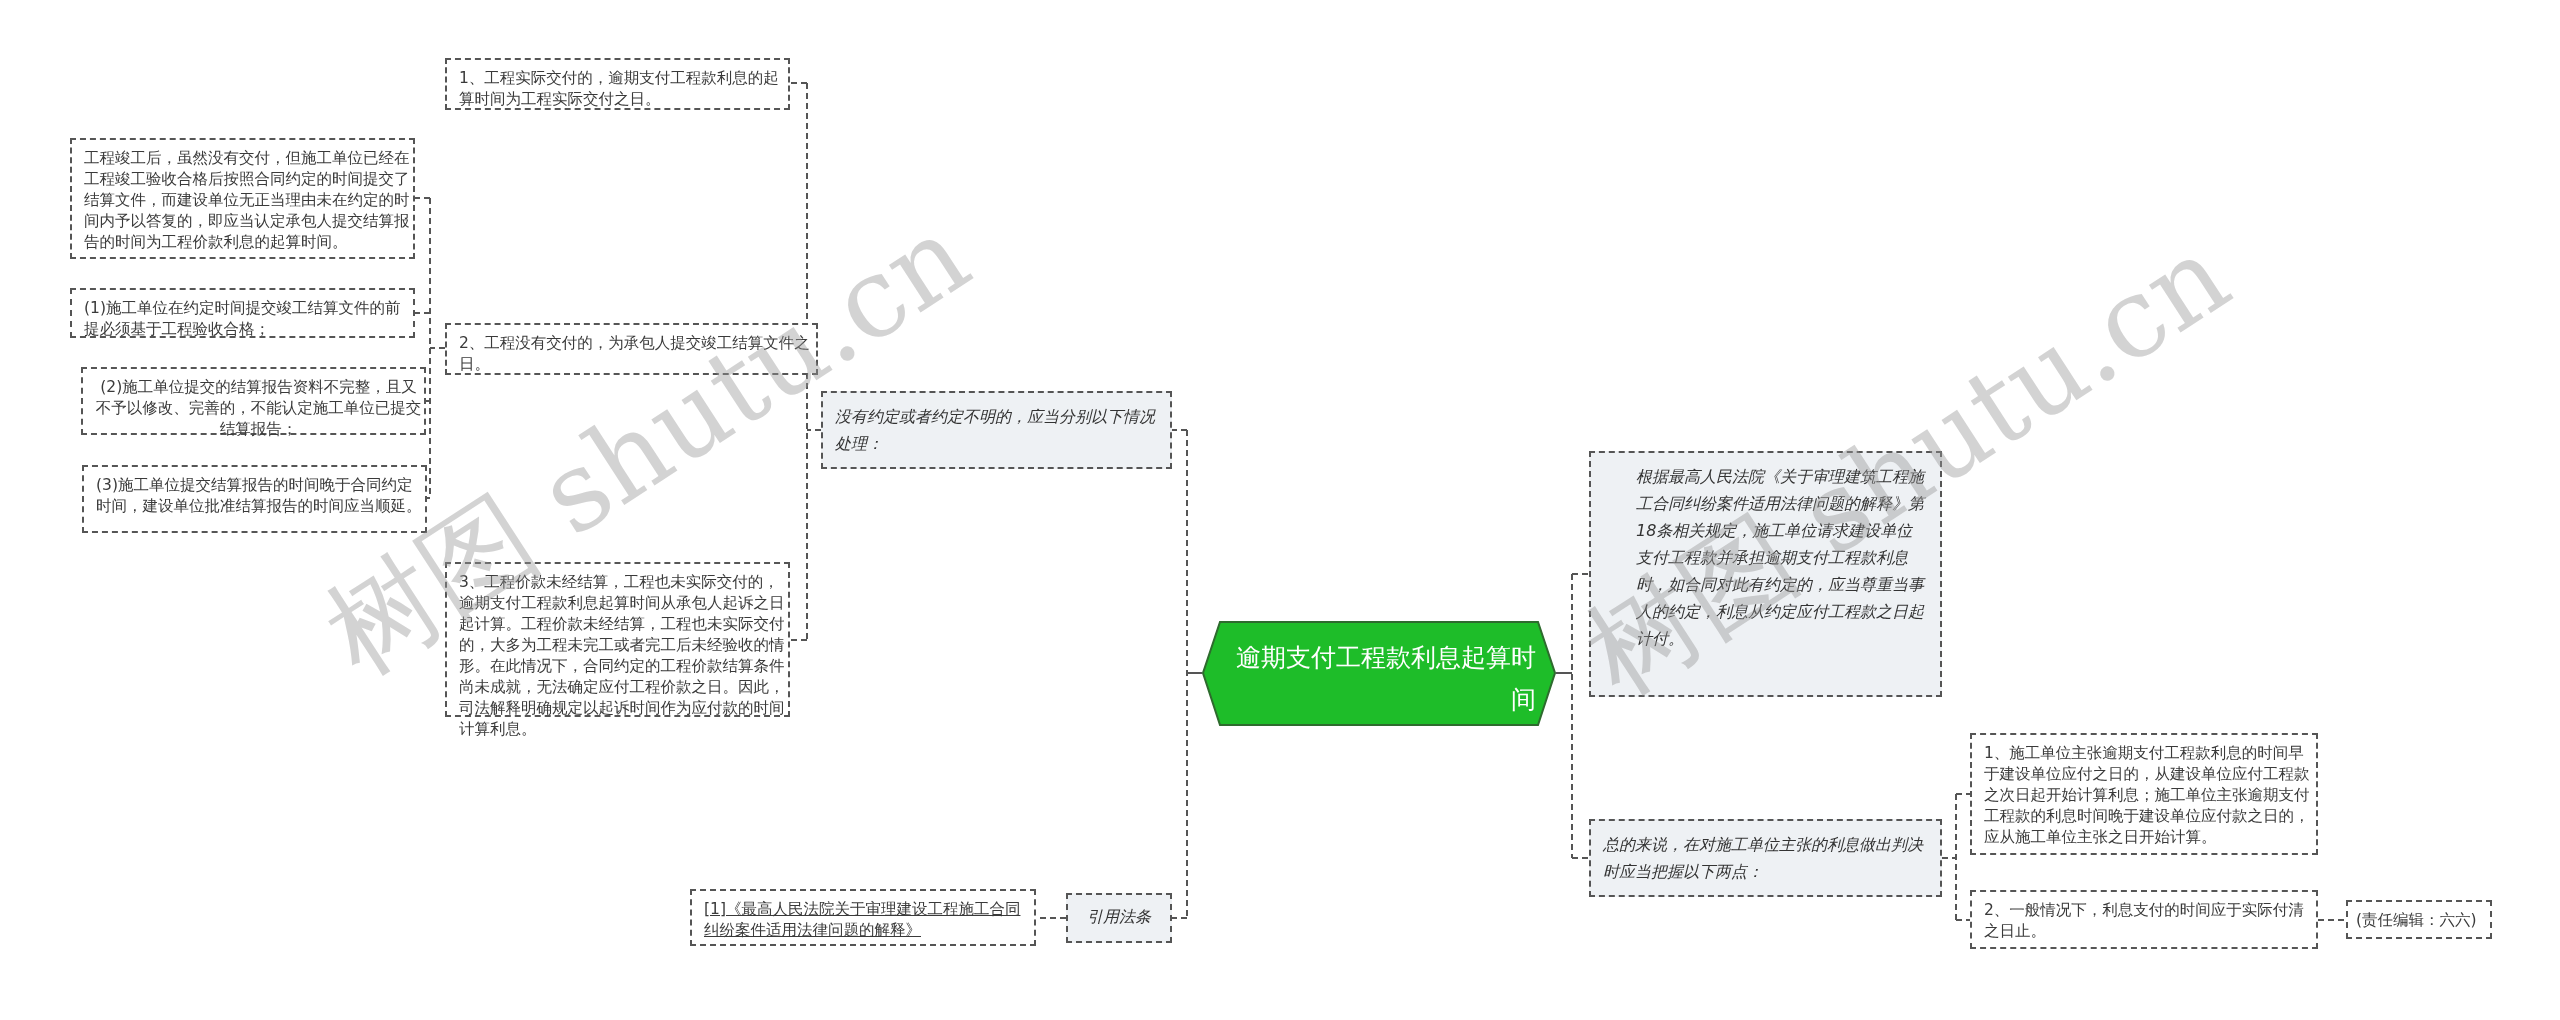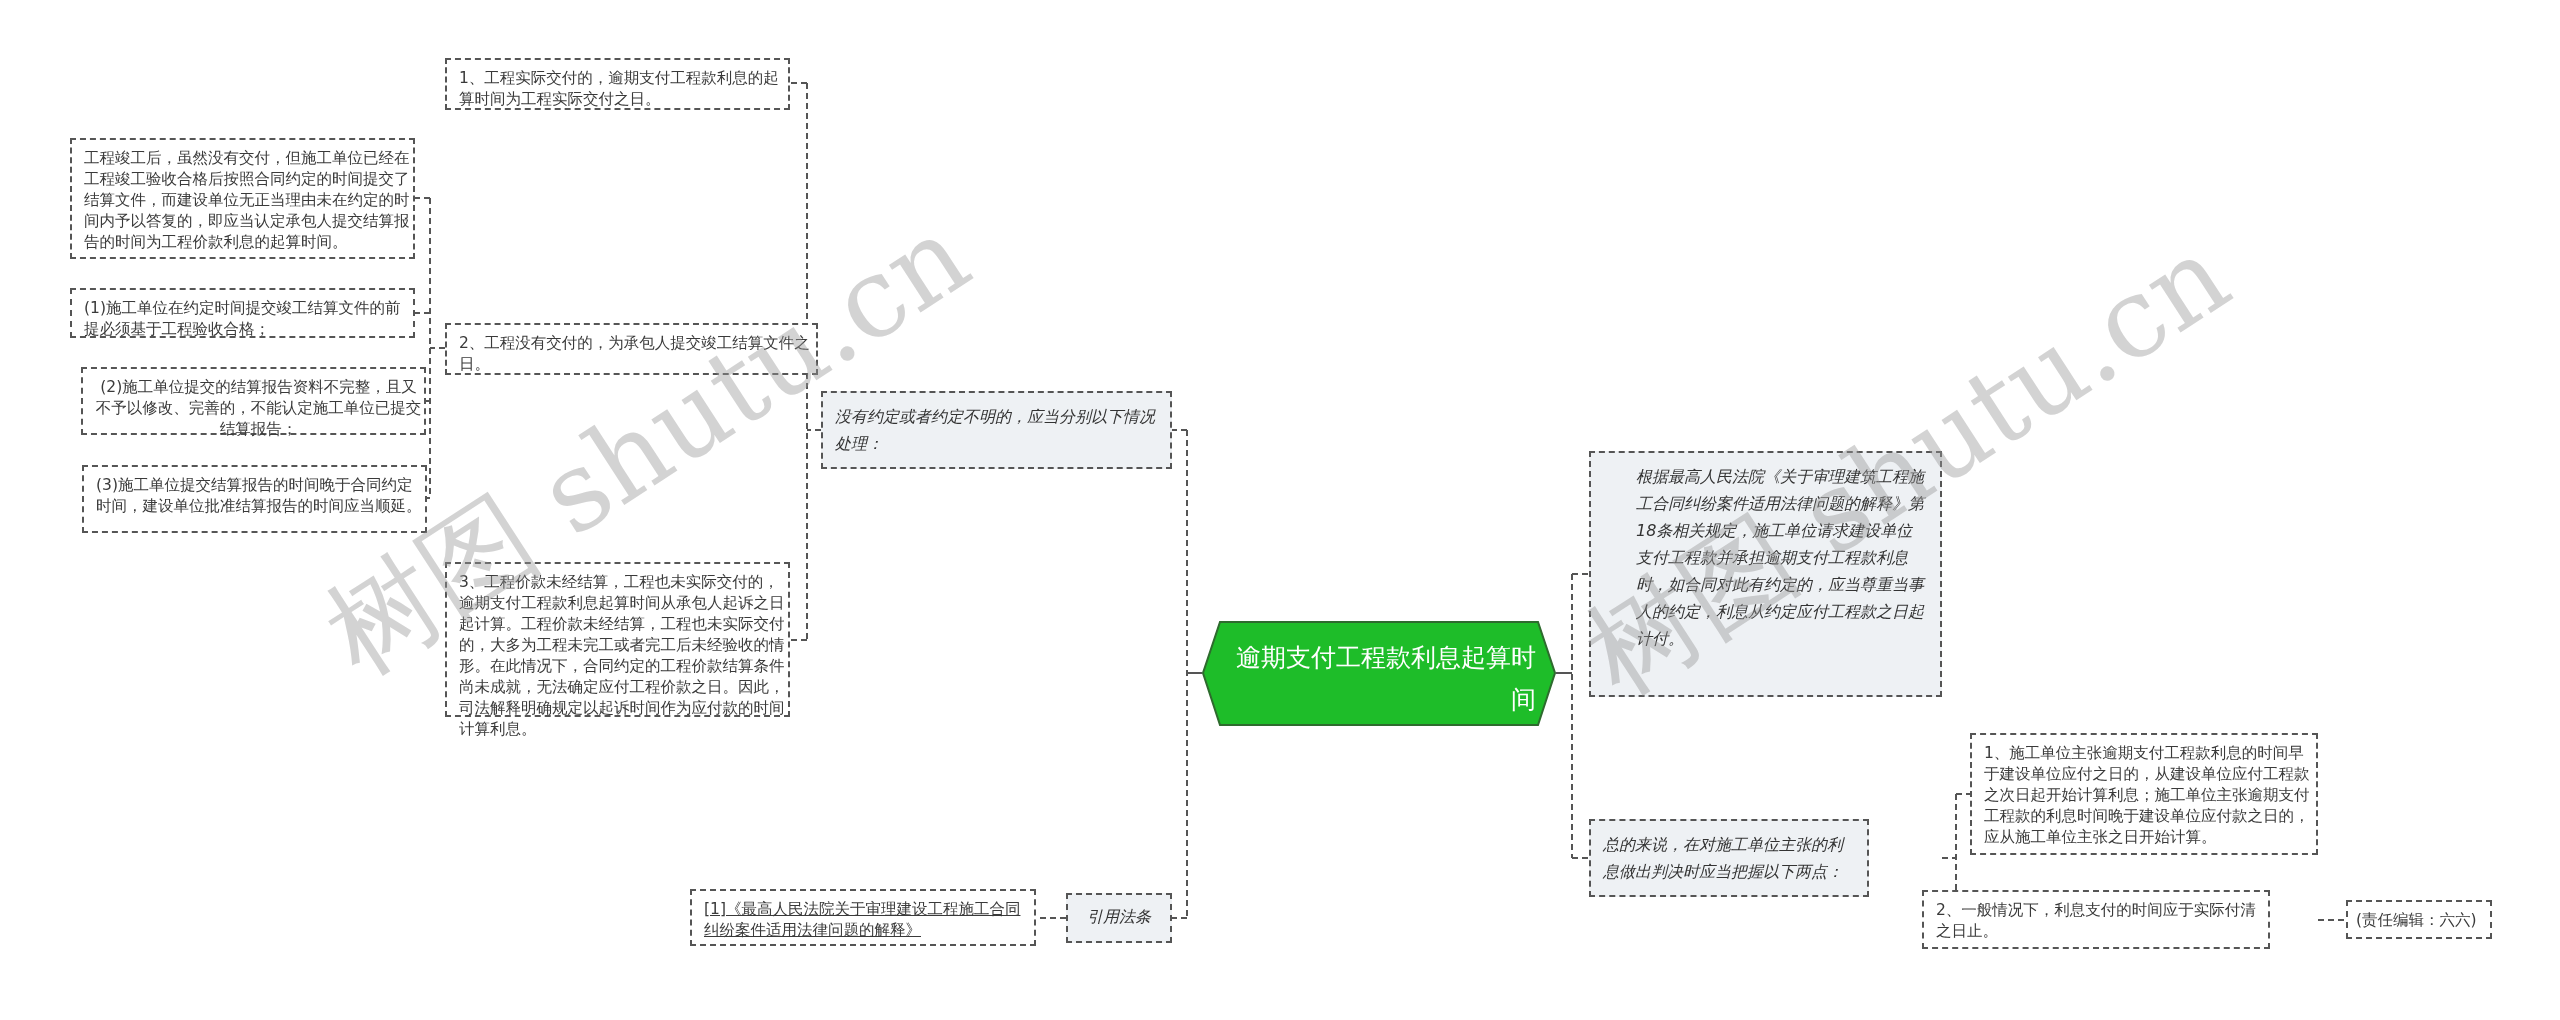--- a/index.html
+++ b/index.html
@@ -79,22 +79,22 @@
 <div class="node" style="left:81px;top:367px;width:345px;height:68px;text-align:center;">(2)施工单位提交的结算报告资料不完整，且又不予以修改、完善的，不能认定施工单位已提交结算报告；</div>
 
 <div class="node" style="left:82px;top:465px;width:345px;height:68px;">(3)施工单位提交结算报告的时间晚于合同约定时间，建设单位批准结算报告的时间应当顺延。</div>
 
 <div class="node gray" style="left:1066px;top:893px;width:106px;height:50px;padding:8px 10px;text-align:center;">引用法条</div>
 
 <div class="node" style="left:690px;top:889px;width:346px;height:57px;text-decoration:underline;">[1]《最高人民法院关于审理建设工程施工合同纠纷案件适用法律问题的解释》</div>
 
 <div class="node gray" style="left:1589px;top:451px;width:353px;height:246px;padding-left:45px;">根据最高人民法院《关于审理建筑工程施工合同纠纷案件适用法律问题的解释》第18条相关规定，施工单位请求建设单位支付工程款并承担逾期支付工程款利息时，如合同对此有约定的，应当尊重当事人的约定，利息从约定应付工程款之日起计付。</div>
 
-<div class="node gray" style="left:1589px;top:819px;width:280px;height:78px;">总的来说，在对施工单位主张的利息做出判决时应当把握以下两点：</div>
+<div class="node gray" style="left:1589px;top:819px;width:353px;height:78px;">总的来说，在对施工单位主张的利息做出判决时应当把握以下两点：</div>
 
 <div class="node" style="left:1970px;top:733px;width:348px;height:122px;">1、施工单位主张逾期支付工程款利息的时间早于建设单位应付之日的，从建设单位应付工程款之次日起开始计算利息；施工单位主张逾期支付工程款的利息时间晚于建设单位应付款之日的，应从施工单位主张之日开始计算。</div>
 
-<div class="node" style="left:1922px;top:890px;width:348px;height:59px;">2、一般情况下，利息支付的时间应于实际付清之日止。</div>
+<div class="node" style="left:1970px;top:890px;width:348px;height:59px;">2、一般情况下，利息支付的时间应于实际付清之日止。</div>
 
 <div class="node" style="left:2346px;top:900px;width:146px;height:39px;padding:8px 8px;white-space:nowrap;">(责任编辑：六六)</div>
 
 <div class="wm" style="left:380px;top:560px;transform:rotate(-33deg);">树图 shutu.cn</div>
 <div class="wm" style="left:1640px;top:580px;transform:rotate(-33deg);">树图 shutu.cn</div>
 
 </body></html>

